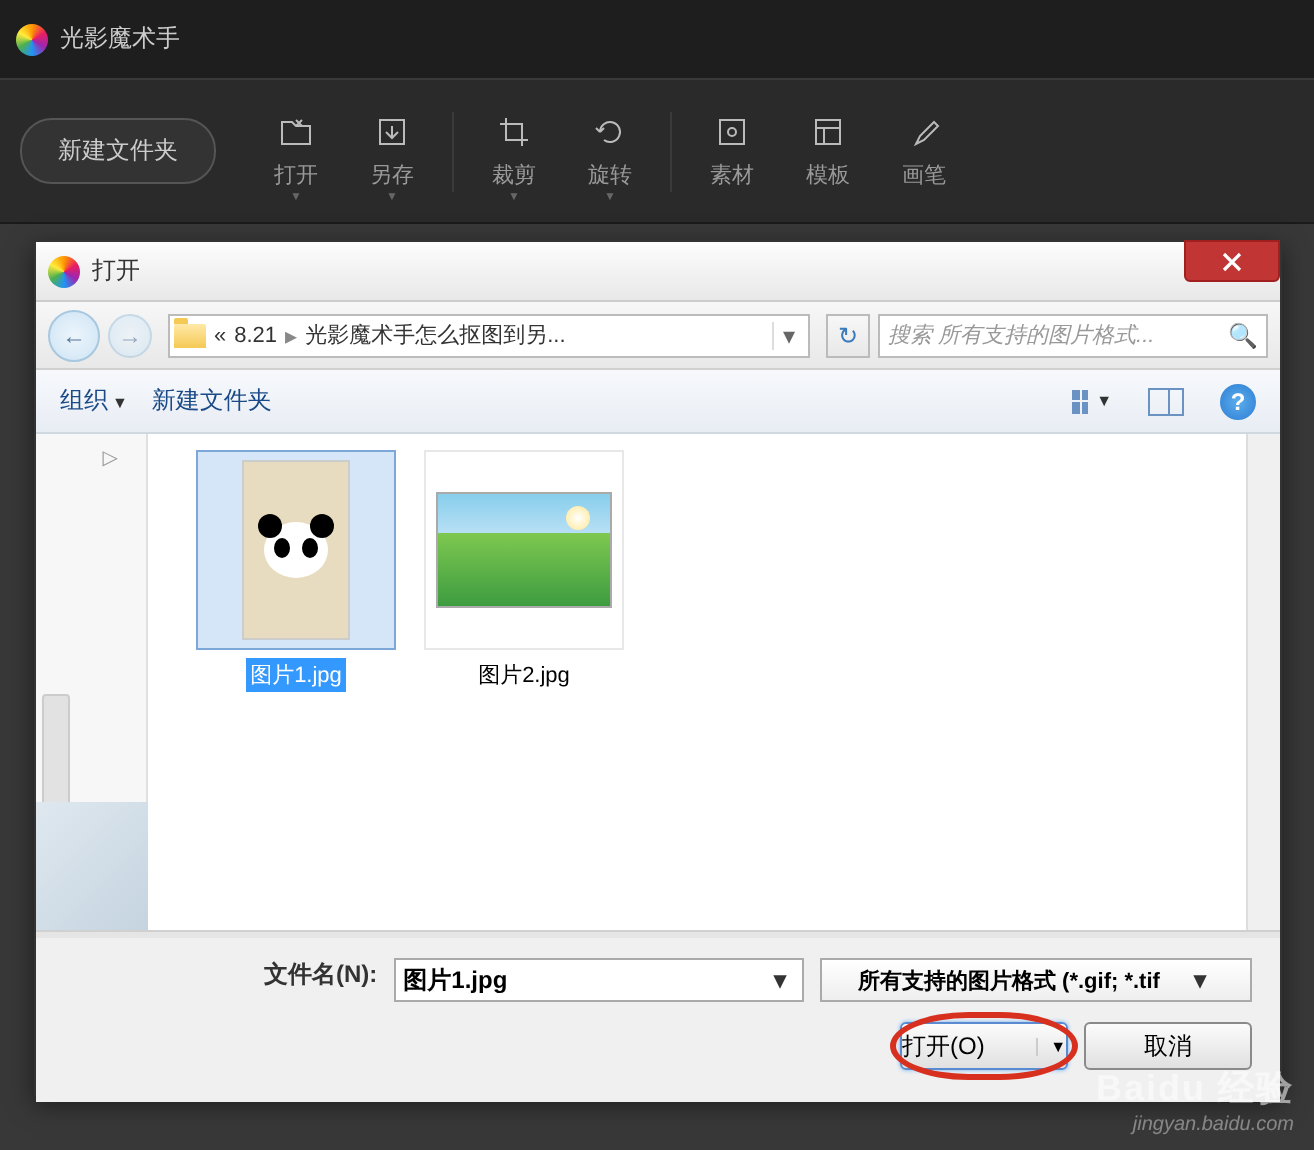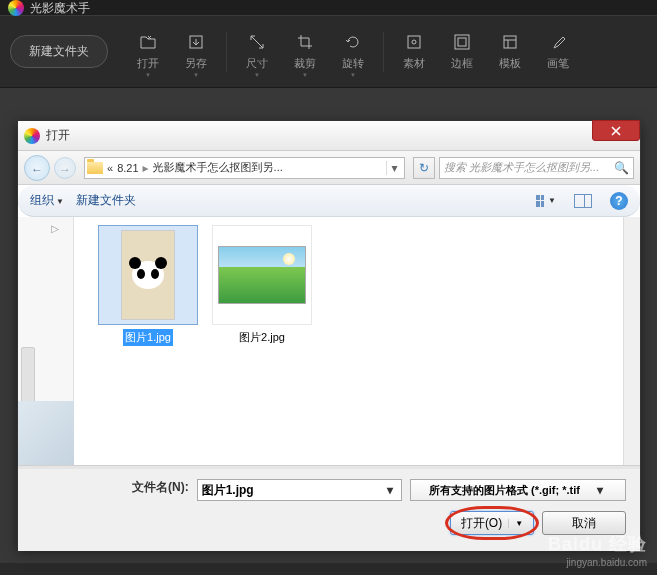--- a/index.html
+++ b/index.html
@@ -1,19 +1,19 @@
 <!DOCTYPE html>
 <html><head>
   <meta charset="utf-8">
   <style>
     * { box-sizing: border-box; margin: 0; padding: 0; }
     body { width: 657px; height: 575px; background: #2a2a2a; font-family: "Microsoft YaHei", sans-serif; font-size: 12px; overflow: hidden; position: relative; }
     
     
-    .app-titlebar { height: 16px; background: #1e1e1e; border-bottom: 1px solid #3a3a3a; display: flex; padding: 0 8px; }
+    .app-titlebar { height: 40px; background: #1e1e1e; border-bottom: 1px solid #3a3a3a; display: flex; align-items: center; padding: 0 8px; }
     .app-logo { width: 16px; height: 16px; border-radius: 50%; background: conic-gradient(#ff9800, #e91e63, #9c27b0, #2196f3, #4caf50, #ffeb3b, #ff9800); margin-right: 6px; }
     .app-title { color: #ccc; font-size: 12px; }
     
     .toolbar { height: 72px; background: #2a2a2a; display: flex; align-items: center; padding: 0 10px; gap: 4px; border-bottom: 1px solid #1a1a1a; }
     .browse-btn { border: 1px solid #555; border-radius: 16px; padding: 7px 18px; color: #ccc; background: #333; margin-right: 14px; }
     .tool-item { display: flex; flex-direction: column; align-items: center; justify-content: center; width: 44px; height: 56px; color: #999; position: relative; }
     .tool-icon { width: 20px; height: 20px; display: flex; align-items: center; justify-content: center; margin-bottom: 4px; color: #bbb; }
     .tool-label { font-size: 11px; color: #999; }
     .tool-arrow { font-size: 6px; color: #666; position: absolute; bottom: 2px; }
     .tool-sep { width: 1px; height: 40px; background: #3a3a3a; margin: 0 4px; }
@@ -34,21 +34,21 @@
     .addr-folder { width: 16px; height: 12px; background: linear-gradient(#ffe9a8, #f5c955); border-radius: 1px 1px 0 0; position: relative; }
     .addr-folder::before { content: ''; position: absolute; top: -3px; left: 0; width: 7px; height: 3px; background: #f5c955; border-radius: 1px 1px 0 0; }
     .addr-text { color: #333; font-size: 11px; }
     .addr-sep { color: #888; }
     .addr-dropdown { margin-left: auto; width: 16px; text-align: center; color: #666; border-left: 1px solid #ddd; }
     .addr-refresh { width: 22px; height: 22px; background: linear-gradient(#f7f7f7, #e8e8e8); border: 1px solid #bbb; display: flex; align-items: center; justify-content: center; color: #3a7abd; }
     .search-box { width: 195px; height: 22px; background: #fff; border: 1px solid #bbb; display: flex; align-items: center; padding: 0 4px; }
     .search-text { color: #999; font-style: italic; font-size: 11px; flex: 1; overflow: hidden; text-overflow: ellipsis; white-space: nowrap; }
     .search-icon { color: #5a7aaa; }
     
-    .dlg-toolbar { height: 32px; background: linear-gradient(#f7f9fc, #e8edf4); border-bottom: 1px solid #d0d8e0; display: flex; align-items: center; padding: 12px 12px; gap: 12px; border-radius: 16px; }
+    .dlg-toolbar { height: 32px; background: linear-gradient(#f7f9fc, #e8edf4); border-bottom: 1px solid #d0d8e0; display: flex; align-items: center; padding: 12px 12px; gap: 12px; }
     .tb-link { color: #1a4a87; }
     .tb-arrow { font-size: 8px; color: #333; margin-left: 2px; }
     .tb-right { margin-left: auto; display: flex; align-items: center; gap: 18px; }
     .view-icon { width: 20px; height: 16px; display: inline-flex; align-items: center; gap: 2px; }
     .view-mini { display: grid; grid-template: 1fr 1fr / 1fr 1fr; gap: 1px; width: 14px; height: 12px; }
     .view-mini span { background: #6a92c2; }
     .preview-icon { width: 18px; height: 14px; border: 1px solid #6a92c2; position: relative; }
     .preview-icon::after { content: ''; position: absolute; left: 9px; top: 0; bottom: 0; width: 1px; background: #6a92c2; }
     .help-icon { width: 18px; height: 18px; border-radius: 50%; background: radial-gradient(#5dadec, #2b7cd3); color: #fff; display: flex; align-items: center; justify-content: center; font-weight: bold; font-size: 12px; }
     
@@ -80,27 +80,27 @@
     .dlg-footer { padding: 10px 14px 16px; background: #f0f0f0; }
     .footer-row { display: flex; align-items: flex-start; gap: 8px; margin-bottom: 10px; font-weight: bold; }
     .fn-label { color: #333; margin-left: 100px; }
     .fn-input { flex: 1; height: 22px; border: 1px solid #aaa; background: #fff; padding: 0 4px; display: flex; align-items: center; }
     .fn-input-text { flex: 1; }
     .fn-dd { width: 14px; text-align: center; color: #333; }
     .filter-select { width: 216px; height: 22px; border: 1px solid #aaa; background: linear-gradient(#fff, #eee); display: flex; align-items: center; padding: 0 18px; }
     .filter-text { flex: 1; font-size: 11px; overflow: hidden; white-space: nowrap; }
     .btn-row { display: flex; justify-content: flex-end; gap: 8px; }
     .dlg-btn { width: 84px; height: 24px; border: 1px solid #8a8a8a; background: linear-gradient(#fcfcfc, #e0e0e0); border-radius: 3px; display: flex; align-items: center; justify-content: center; position: relative; }
-    .dlg-btn.primary { border: 1px solid #5a8ad0; box-shadow: 0 0 2px #6bb0f5; }
+    .dlg-btn.primary { border: 1px solid #5a8ad0; box-shadow: 0 0 2px #6bb0f5; justify-content: space-between; }
     .red-ring { position: absolute; inset: -6px; border: 3px solid #d7301f; border-radius: 50% / 60%; pointer-events: none; }
     .btn-dd { font-size: 8px; margin-left: 6px; border-left: 1px solid #ccc; padding-left: 6px; }
     
     .watermark { position: absolute; right: 10px; bottom: 6px; color: rgba(255,255,255,0.55); font-size: 13px; text-align: right; line-height: 1.3; font-family: sans-serif; pointer-events:none; }
     .watermark .logo { font-size: 18px; font-weight: bold; letter-spacing: 1px; }
-    .watermark .url { font-size: 10px; color: rgba(255,255,255,0.4); }
+    .watermark .url { font-size: 10px; color: rgba(255,255,255,0.4); font-style: italic; }
   </style>
 </head>
 <body>
 
 <div class="app-titlebar">
   <div class="app-logo"></div>
   <span class="app-title">光影魔术手</span>
 </div>
 
 <div class="toolbar">
@@ -123,29 +123,20 @@
           <path d="M9 6v6M6 9l3 3 3-3" fill="none" stroke="#bbb"></path>
         </svg>
       </div>
     <span class="tool-label">另存</span>
     <span class="tool-arrow">▼</span>
   </div>
   <div class="tool-sep"></div>
   <div class="tool-item">
     <div class="tool-icon">
         <svg width="18" height="18" viewBox="0 0 18 18">
-          <path d="M3 3h4M3 3v4M15 15h-4M15 15v-4M3 3l12 12" fill="none" stroke="#bbb"></path>
-        </svg>
-      </div>
-    <span class="tool-label">尺寸</span>
-    <span class="tool-arrow">▼</span>
-  </div>
-  <div class="tool-item">
-    <div class="tool-icon">
-        <svg width="18" height="18" viewBox="0 0 18 18">
           <path d="M5 2v11h11M2 5h11v11" fill="none" stroke="#bbb"></path>
         </svg>
       </div>
     <span class="tool-label">裁剪</span>
     <span class="tool-arrow">▼</span>
   </div>
   <div class="tool-item">
     <div class="tool-icon">
         <svg width="18" height="18" viewBox="0 0 18 18">
           <path d="M4 9a5 5 0 1 1 2 4M4 9l-2-2M4 9l2-2" fill="none" stroke="#bbb"></path>
@@ -156,29 +147,20 @@
   </div>
   <div class="tool-sep"></div>
   <div class="tool-item">
     <div class="tool-icon">
         <svg width="18" height="18" viewBox="0 0 18 18">
           <rect x="3" y="3" width="12" height="12" fill="none" stroke="#bbb"></rect>
           <circle cx="9" cy="9" r="2" fill="none" stroke="#bbb"></circle>
         </svg>
       </div>
     <span class="tool-label">素材</span>
-  </div>
-  <div class="tool-item">
-    <div class="tool-icon">
-        <svg width="18" height="18" viewBox="0 0 18 18">
-          <rect x="2" y="2" width="14" height="14" fill="none" stroke="#bbb"></rect>
-          <rect x="5" y="5" width="8" height="8" fill="none" stroke="#bbb"></rect>
-        </svg>
-      </div>
-    <span class="tool-label">边框</span>
   </div>
   <div class="tool-item">
     <div class="tool-icon">
         <svg width="18" height="18" viewBox="0 0 18 18">
           <rect x="3" y="3" width="12" height="12" fill="none" stroke="#bbb"></rect>
           <path d="M3 7h12M7 7v8" stroke="#bbb"></path>
         </svg>
       </div>
     <span class="tool-label">模板</span>
   </div>
@@ -217,21 +199,21 @@
       <span class="addr-text">«</span>
       <span class="addr-text">8.21</span>
       <span class="addr-sep">▸</span>
       <span class="addr-text">光影魔术手怎么抠图到另...</span>
       <span class="addr-dropdown">▾</span>
     </div>
     <div class="addr-refresh">
         <span>↻</span>
       </div>
     <div class="search-box">
-      <span class="search-text">搜索 光影魔术手怎么抠图到另...</span>
+      <span class="search-text">搜索 所有支持的图片格式...</span>
       <span class="search-icon">🔍</span>
     </div>
   </div>
 
   <div class="dlg-toolbar">
     <span class="tb-link"><span>组织</span><span class="tb-arrow">▼</span></span>
     <span class="tb-link">新建文件夹</span>
     <div class="tb-right">
       <span class="view-icon">
         <span class="view-mini">

